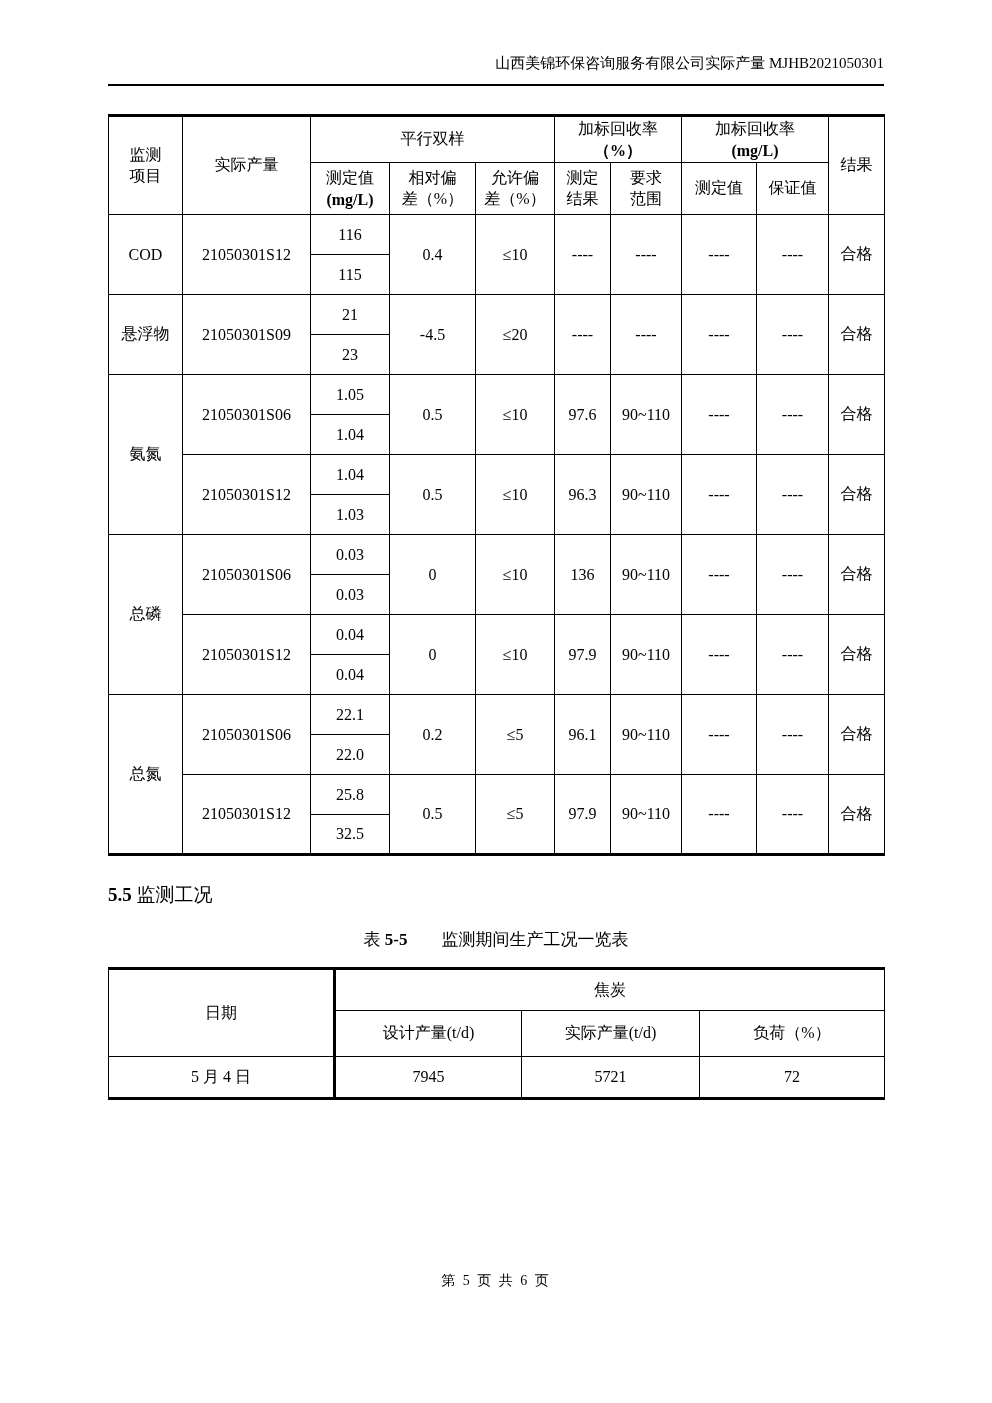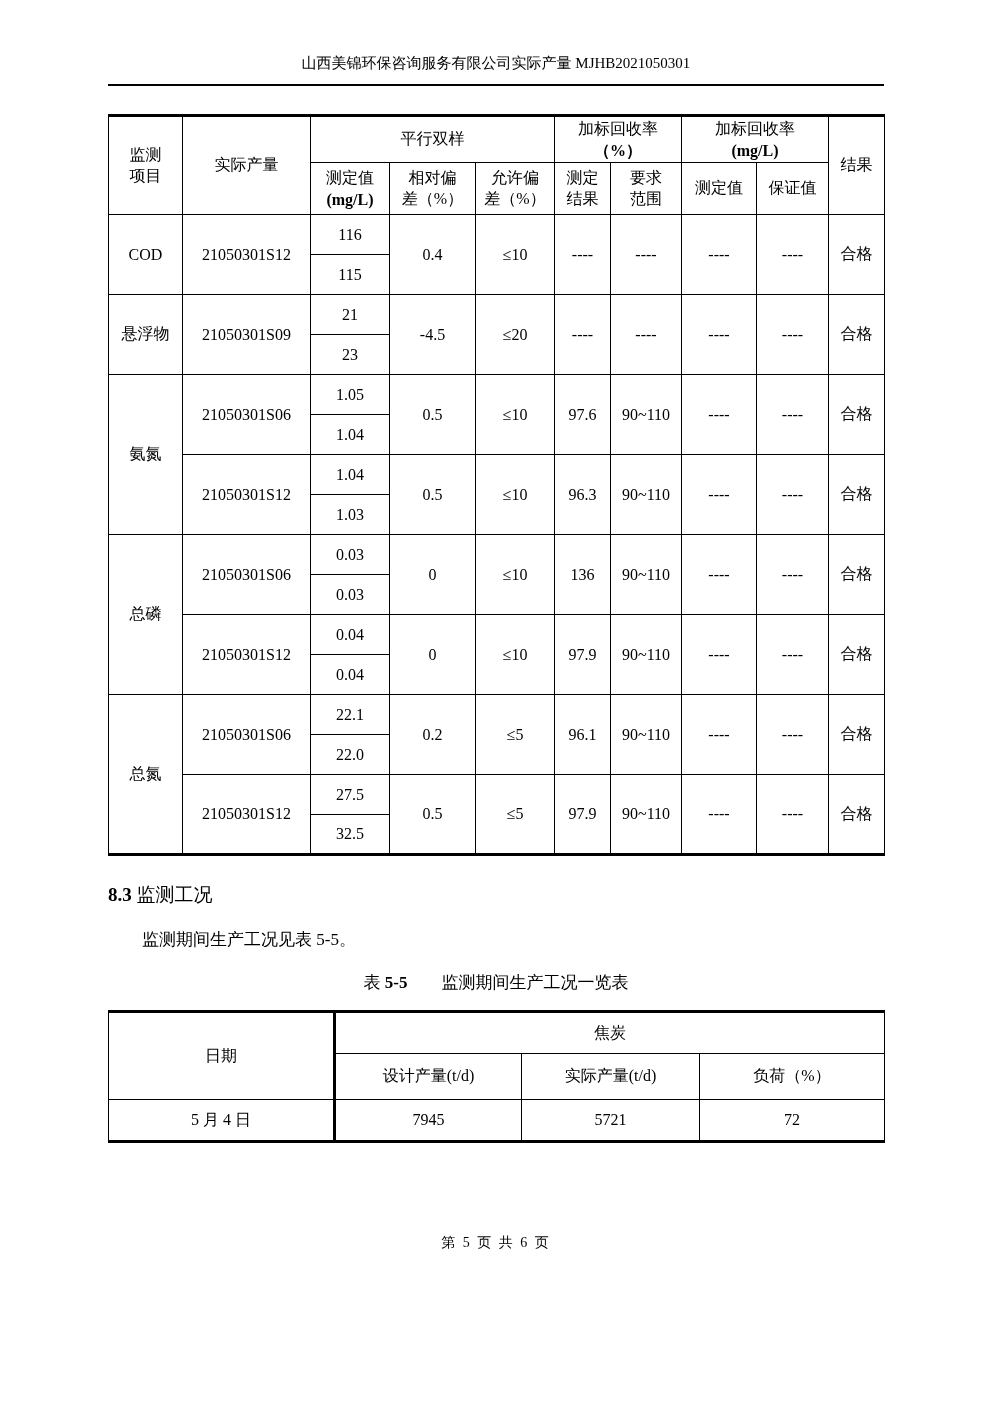--- a/index.html
+++ b/index.html
@@ -13,21 +13,21 @@
     position: relative;
     width: 992px; height: 1403px;
     padding: 0 108px;
   }
   
   .doc-header {
     padding-top: 54px;
     padding-bottom: 11px;
     border-bottom: 2px solid #000;
     display: flex;
-    justify-content: center;
+    justify-content: flex-end;
     align-items: flex-end;
     font-size: 15px;
   }
   
   table { border-collapse: collapse; table-layout: fixed; width: 776px; }
   table.qa { margin-top: 28px; border-top: 3px solid #000; border-bottom: 3px solid #000; }
   .qa th, .qa td {
     border: 1px solid #000;
     text-align: center;
     vertical-align: middle;
@@ -68,21 +68,21 @@
     font-size: 16px;
     padding: 1px 20px;
   }
   .prod tr.p1 { height: 42px; }
   .prod tr.p2 { height: 46px; }
   .prod tr.p3 { height: 42px; }
   .thickR { border-right: 3px solid #000 !important; }
   
   .footer {
     position: absolute;
-    top: 1234px; left: 0; right: 0;
+    top: 1272px; left: 0; right: 0;
     text-align: center;
     font-size: 14px;
     letter-spacing: 2px;
   }
 </style>
 </head>
 <body>
 
 <div class="page">
 
@@ -236,38 +236,37 @@
           <td rowspan="2">90~110</td>
           <td rowspan="2">----</td>
           <td rowspan="2">----</td>
           <td rowspan="2">合格</td>
         </tr>
         <tr>
           <td>22.0</td>
         </tr>
         <tr>
           <td rowspan="2">21050301S12</td>
-          <td>27.5</td>
+          <td>25.8</td>
           <td rowspan="2">0.5</td>
           <td rowspan="2">≤5</td>
           <td rowspan="2">97.9</td>
           <td rowspan="2">90~110</td>
           <td rowspan="2">----</td>
           <td rowspan="2">----</td>
           <td rowspan="2">合格</td>
         </tr>
         <tr>
           <td>32.5</td>
         </tr>
       </tbody>
   </table>
 
-  <h2 class="sec"><span class="num">8.3</span> <span>监测工况</span></h2>
-
-  <p class="para">监测期间生产工况见表 5-5。</p>
+  <h2 class="sec"><span class="num">5.5</span> <span>监测工况</span></h2>
+
 
   <p class="caption"><span>表</span> <span class="b">5-5</span><span class="title">监测期间生产工况一览表</span></p>
 
   <table class="prod">
     <colgroup>
       <col style="width:226px">
         <col style="width:187px">
         <col style="width:178px">
         <col style="width:185px">
     </colgroup>

